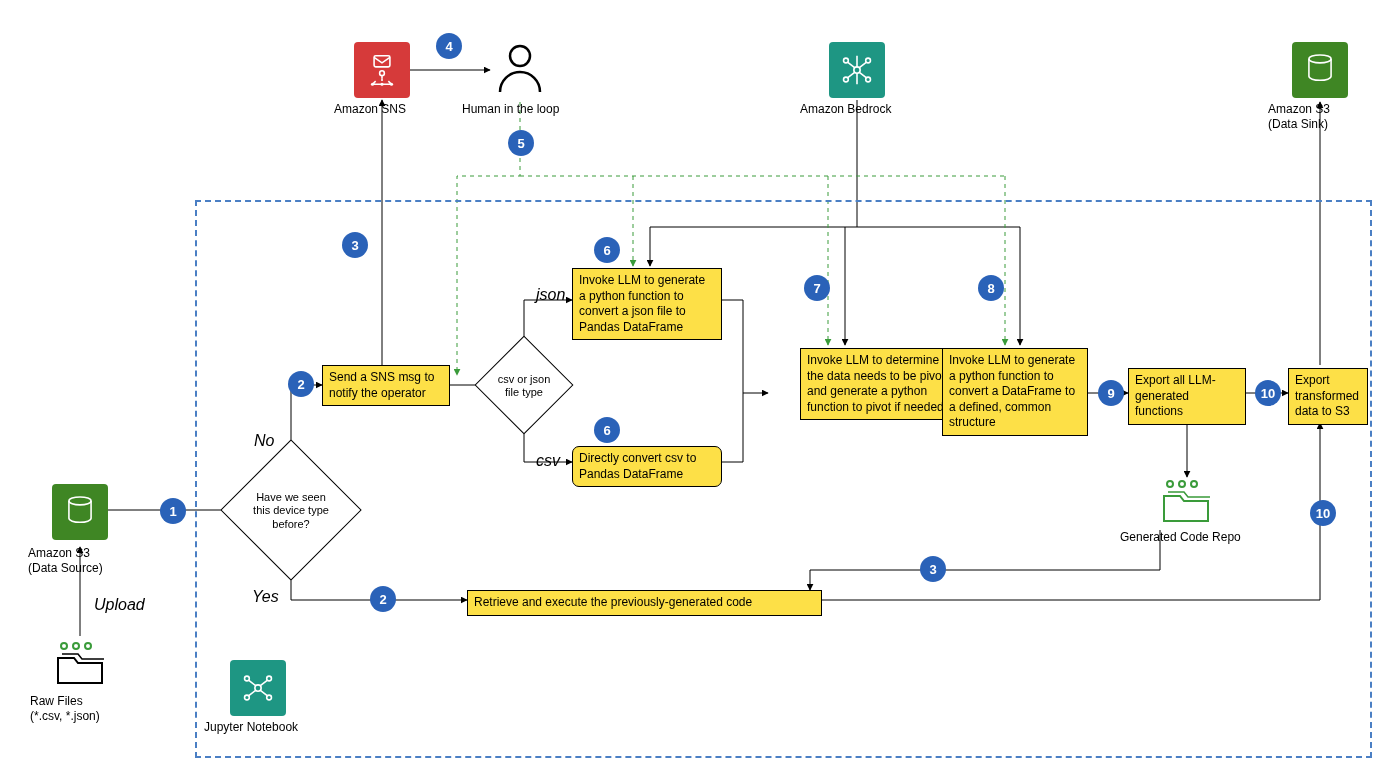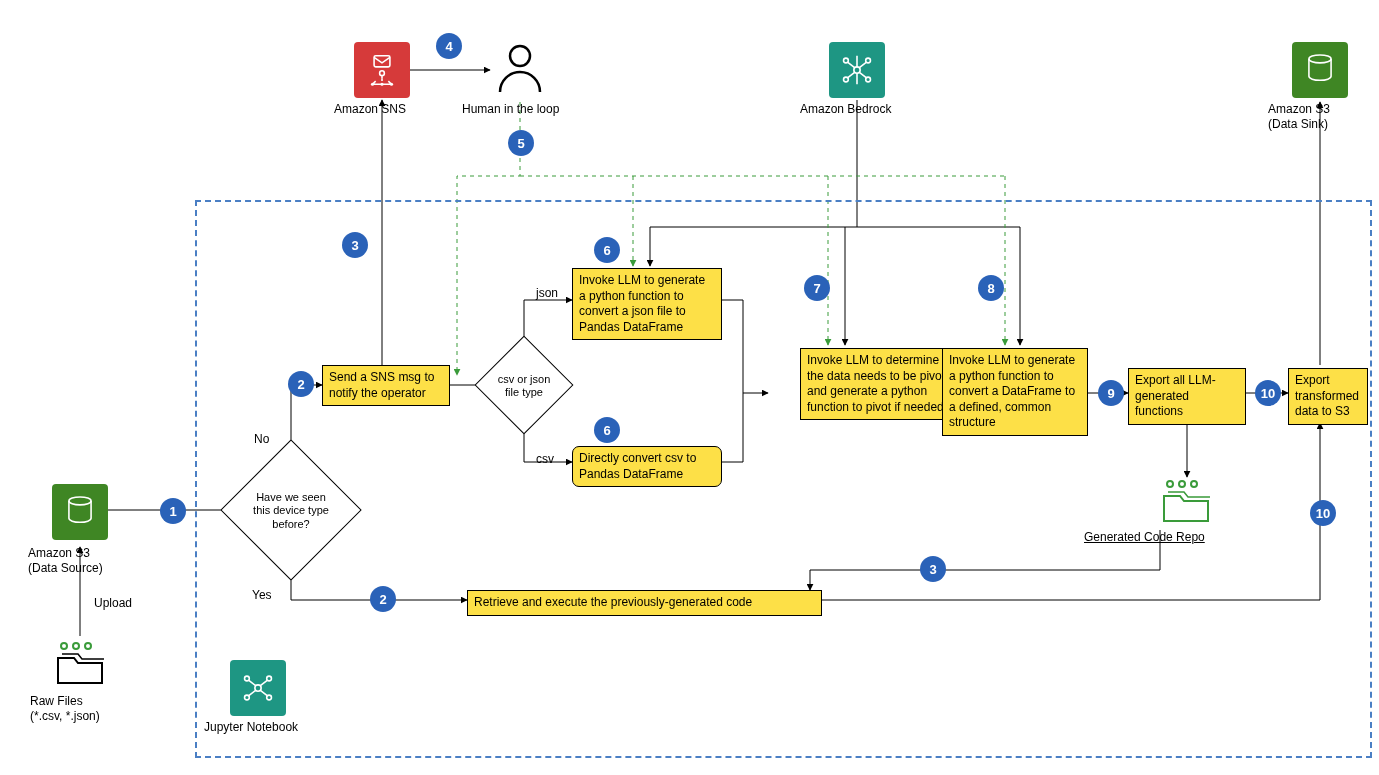--- a/index.html
+++ b/index.html
@@ -68,21 +68,21 @@
   .aws-icon svg { width: 38px; height: 38px; }
   .s3 { background: #3f8624; }
   .sns { background: #d63a3a; }
   .bedrock { background: #1e9683; }
   .jupyter { background: #1e9683; }
   .human svg { width:56px; height:56px; }
   .folder svg { width:56px; height:48px; }
   .dotted-border {
     border: 2px dashed #4a7fc4;
   }
-  .edge-label { font-size: 12px; }
+  .edge-label { font-size: 16px; font-style: italic; }
   svg.connectors {
     position: absolute;
     left: 0; top: 0;
     width: 1379px;
     height: 775px;
     pointer-events: none;
   }
 </style>
 </head>
 <body>
@@ -254,21 +254,21 @@
 
 <div class="abs folder" style="left:1158px; top:478px;">
   <svg viewBox="0 0 56 48">
       <circle cx="12" cy="6" r="3" fill="none" stroke="#3a9b3a" stroke-width="2"></circle>
       <circle cx="24" cy="6" r="3" fill="none" stroke="#3a9b3a" stroke-width="2"></circle>
       <circle cx="36" cy="6" r="3" fill="none" stroke="#3a9b3a" stroke-width="2"></circle>
       <path d="M6 18 h16 l4 5 h24 v20 h-44 z" fill="none" stroke="#3a9b3a" stroke-width="2"></path>
       <path d="M10 14 h16 l4 5 h22" fill="none" stroke="#3a9b3a" stroke-width="1.5"></path>
     </svg>
 </div>
-<div class="abs label" style="left:1084px; top:530px; width:140px;text-decoration:underline;">Generated Code Repo</div>
+<div class="abs label" style="left:1120px; top:530px; width:140px;">Generated Code Repo</div>
 
 <div class="abs badge" style="left:920px; top:556px;">3</div>
 
 <div class="abs box center" style="left:467px; top:590px; width:355px; text-align:left;">Retrieve and execute the previously-generated code</div>
 <div class="abs badge" style="left:370px; top:586px;">2</div>
 
 <div class="abs aws-icon s3" style="left:1292px; top:42px;">
   <svg viewBox="0 0 48 48">
       <ellipse cx="24" cy="10" rx="14" ry="5" fill="none" stroke="#fff" stroke-width="2"></ellipse>
       <path d="M10 10 v22 a14 5 0 0 0 28 0 V10" fill="none" stroke="#fff" stroke-width="2"></path>

